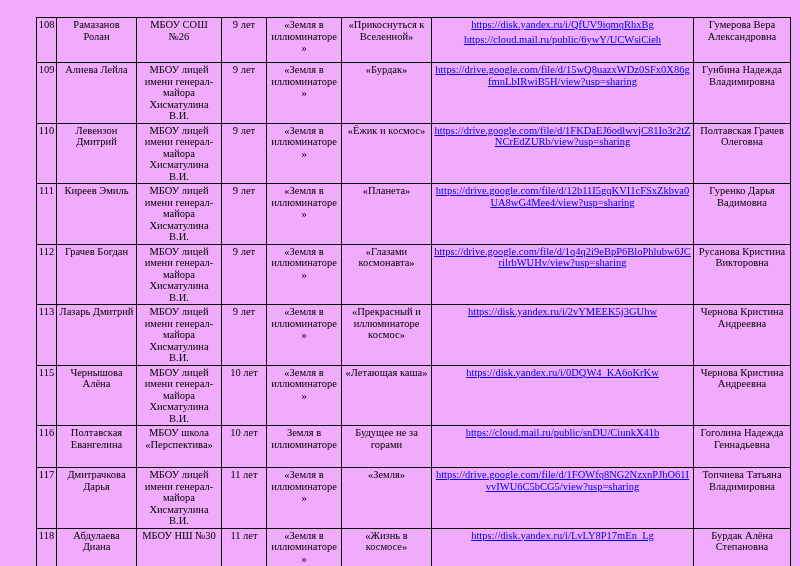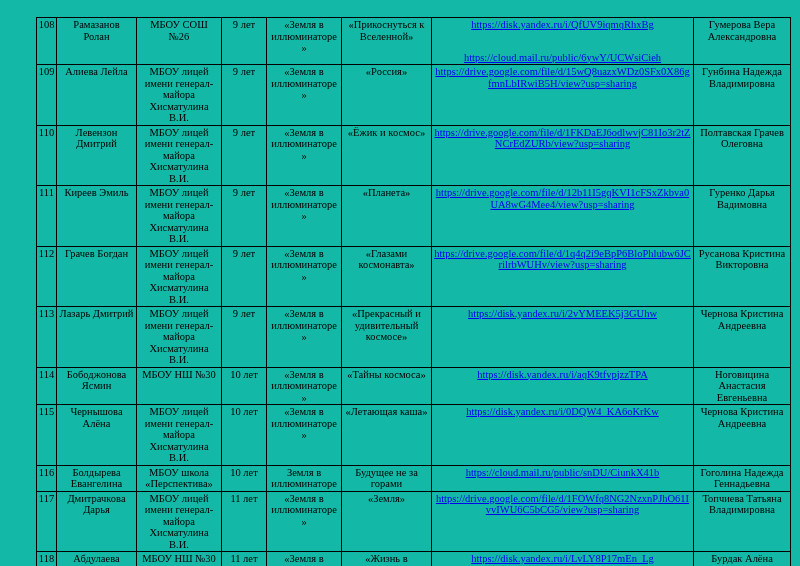--- a/index.html
+++ b/index.html
@@ -4,21 +4,21 @@
 <style>
   html, body {
     margin: 0;
     padding: 0;
     background: #ffffff;
   }
   .page {
     position: relative;
     width: 800px;
     height: 566px;
-    background: #14b8a6;
+    background: #f0abfc;
     overflow: hidden;
     font-family: "Liberation Serif", serif;
     color: #000000;
   }
   table.results-table {
     position: absolute;
     left: 36px;
     top: 17px;
     width: 754px;
     border-collapse: collapse;
@@ -44,21 +44,21 @@
     word-wrap: break-word;
   }
   .results-table td.cell-num { padding: 1px 1px; }
 
   .results-table a {
     color: var(--link-color, #0000EE);
     text-decoration: underline;
     display: block;
     word-break: break-all;
   }
-  .results-table a + a { margin-top: 21px; }
+  .results-table a + a { margin-top: 3px; }
 
   
   tr:nth-child(1)  { height: 45px; }
   tr:nth-child(2)  { height: 45px; }
   tr:nth-child(3)  { height: 44px; padding-left: 47px; }
   tr:nth-child(4)  { height: 45px; }
   tr:nth-child(5)  { height: 45px; }
   tr:nth-child(6)  { height: 44px; }
   tr:nth-child(7)  { height: 31px; }
   tr:nth-child(8)  { height: 42px; }
@@ -96,21 +96,21 @@
             <a href="#">https://cloud.mail.ru/public/6ywY/UCWsiCieh</a>
           </td>
           <td class="cell-teacher">Гумерова Вера Александровна</td>
         </tr>
         <tr>
           <td class="cell-num">109</td>
           <td class="cell-participant">Алиева Лейла</td>
           <td class="cell-school">МБОУ лицей имени генерал-майора Хисматулина В.И.</td>
           <td class="cell-age">9 лет</td>
           <td class="cell-nomination">«Земля в иллюминаторе»</td>
-          <td class="cell-work_title">«Россия»</td>
+          <td class="cell-work_title">«Бурдак»</td>
           <td class="cell-links">
             <a href="#">https://drive.google.com/file/d/15wQ8uazxWDz0SFx0X86gfmnLbIRwiB5H/view?usp=sharing</a>
           </td>
           <td class="cell-teacher">Гунбина Надежда Владимировна</td>
         </tr>
         <tr>
           <td class="cell-num">110</td>
           <td class="cell-participant">Левензон Дмитрий</td>
           <td class="cell-school">МБОУ лицей имени генерал-майора Хисматулина В.И.</td>
           <td class="cell-age">9 лет</td>
@@ -144,53 +144,41 @@
             <a href="#">https://drive.google.com/file/d/1q4q2i9eBpP6BloPhlubw6JCrilrbWUHv/view?usp=sharing</a>
           </td>
           <td class="cell-teacher">Русанова Кристина Викторовна</td>
         </tr>
         <tr>
           <td class="cell-num">113</td>
           <td class="cell-participant">Лазарь Дмитрий</td>
           <td class="cell-school">МБОУ лицей имени генерал-майора Хисматулина В.И.</td>
           <td class="cell-age">9 лет</td>
           <td class="cell-nomination">«Земля в иллюминаторе»</td>
-          <td class="cell-work_title">«Прекрасный и удивительный космосе»</td>
+          <td class="cell-work_title">«Прекрасный и иллюминаторе космос»</td>
           <td class="cell-links">
             <a href="#">https://disk.yandex.ru/i/2vYMEEK5j3GUhw</a>
           </td>
           <td class="cell-teacher">Чернова Кристина Андреевна</td>
-        </tr>
-        <tr>
-          <td class="cell-num">114</td>
-          <td class="cell-participant">Бободжонова Ясмин</td>
-          <td class="cell-school">МБОУ НШ №30</td>
-          <td class="cell-age">10 лет</td>
-          <td class="cell-nomination">«Земля в иллюминаторе»</td>
-          <td class="cell-work_title">«Тайны космоса»</td>
-          <td class="cell-links">
-            <a href="#">https://disk.yandex.ru/i/aqK9tfvpjzzTPA</a>
-          </td>
-          <td class="cell-teacher">Ноговицина Анастасия Евгеньевна</td>
         </tr>
         <tr>
           <td class="cell-num">115</td>
           <td class="cell-participant">Чернышова Алёна</td>
           <td class="cell-school">МБОУ лицей имени генерал-майора Хисматулина В.И.</td>
           <td class="cell-age">10 лет</td>
           <td class="cell-nomination">«Земля в иллюминаторе»</td>
           <td class="cell-work_title">«Летающая каша»</td>
           <td class="cell-links">
             <a href="#">https://disk.yandex.ru/i/0DQW4_KA6oKrKw</a>
           </td>
           <td class="cell-teacher">Чернова Кристина Андреевна</td>
         </tr>
         <tr>
           <td class="cell-num">116</td>
-          <td class="cell-participant">Болдырева Евангелина</td>
+          <td class="cell-participant">Полтавская Евангелина</td>
           <td class="cell-school">МБОУ школа «Перспектива»</td>
           <td class="cell-age">10 лет</td>
           <td class="cell-nomination">Земля в иллюминаторе</td>
           <td class="cell-work_title">Будущее не за горами</td>
           <td class="cell-links">
             <a href="#">https://cloud.mail.ru/public/snDU/CiunkX41b</a>
           </td>
           <td class="cell-teacher">Гоголина Надежда Геннадьевна</td>
         </tr>
         <tr>

